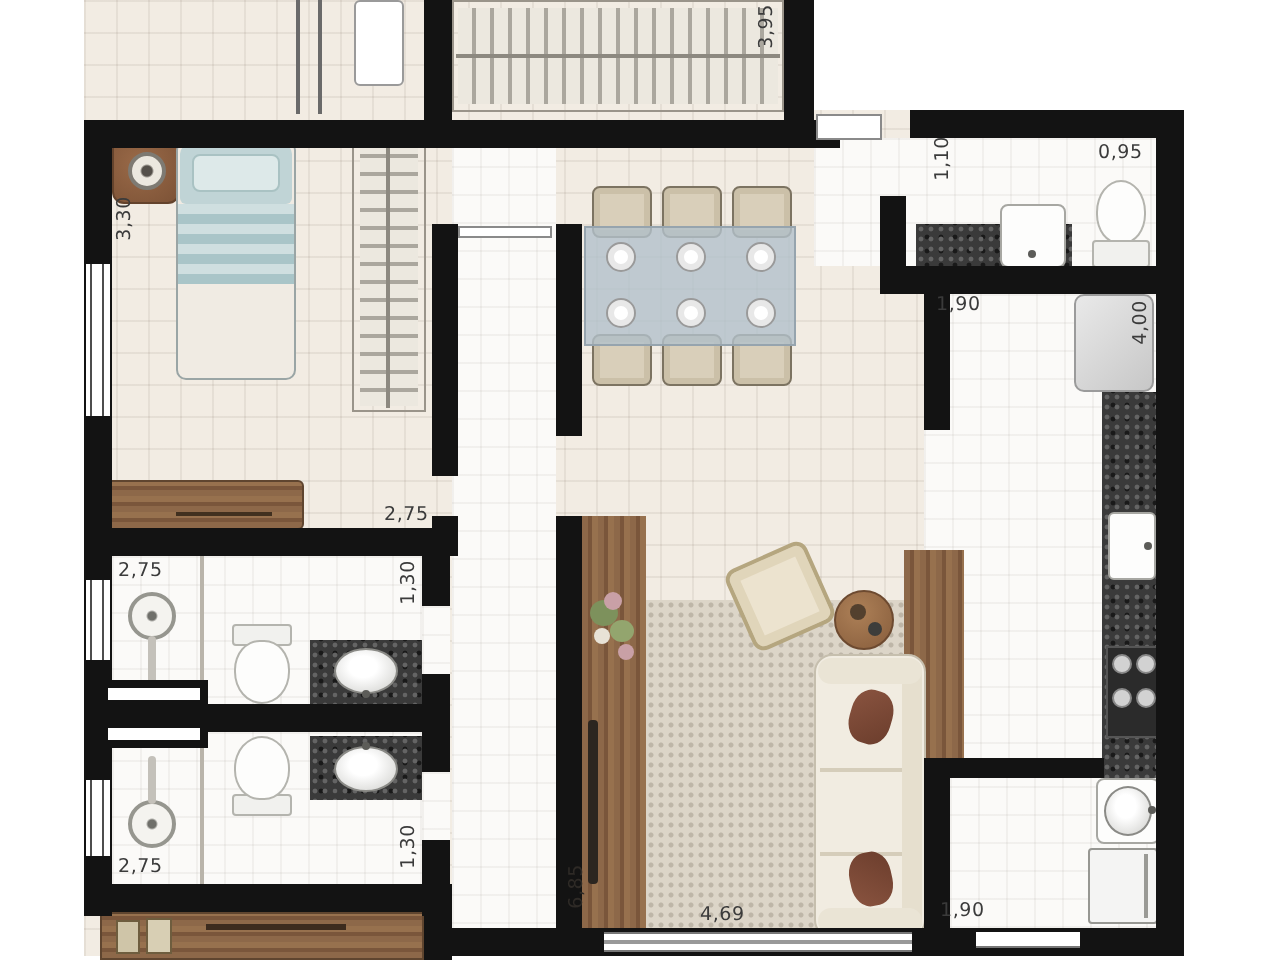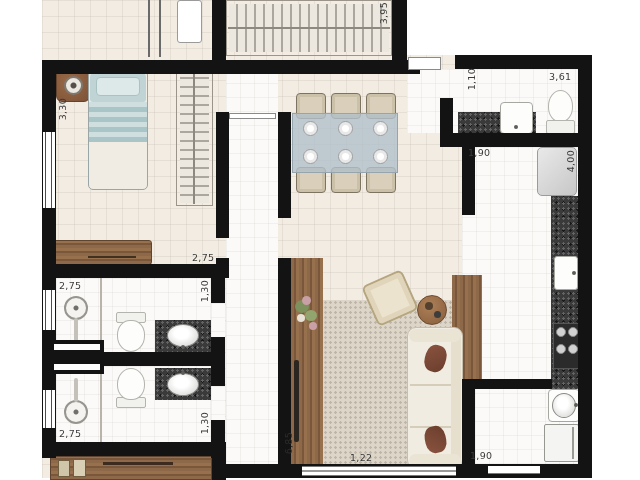--- a/index.html
+++ b/index.html
@@ -200,25 +200,25 @@
   <div class="leaf" style="left:408px;top:57px;width:33px;height:13px;"></div>
   <div class="leaf" style="left:229px;top:113px;width:47px;height:6px;"></div>
 
   <div class="abs" style="left:302px;top:466px;width:154px;height:10px;background:#fff;border-top:1.5px solid #777;border-bottom:1.5px solid #777;box-sizing:border-box;"></div>
   <div class="abs" style="left:302px;top:470px;width:154px;height:1.5px;background:#999;"></div>
   <div class="abs" style="left:488px;top:466px;width:52px;height:8px;background:#fff;border-bottom:1.5px solid #777;box-sizing:border-box;"></div>
 
   <div class="dim v" style="left:57px;top:98px;">3,30</div>
   <div class="dim v" style="left:378px;top:2px;">3,95</div>
   <div class="dim v" style="left:466px;top:68px;">1,10</div>
-  <div class="dim" style="left:549px;top:71px;">3,61</div>
+  <div class="dim" style="left:549px;top:71px;">0,95</div>
   <div class="dim" style="left:468px;top:147px;">1,90</div>
   <div class="dim v" style="left:565px;top:150px;">4,00</div>
   <div class="dim" style="left:192px;top:252px;">2,75</div>
   <div class="dim" style="left:59px;top:280px;">2,75</div>
   <div class="dim v" style="left:199px;top:280px;">1,30</div>
   <div class="dim" style="left:59px;top:428px;">2,75</div>
   <div class="dim v" style="left:199px;top:412px;">1,30</div>
   <div class="dim v" style="left:283px;top:432px;color:#2e2a26;">6,85</div>
-  <div class="dim" style="left:350px;top:452px;">1,22</div>
+  <div class="dim" style="left:350px;top:452px;">4,69</div>
   <div class="dim" style="left:470px;top:450px;">1,90</div>
 
 </div>
 
 </body></html>

